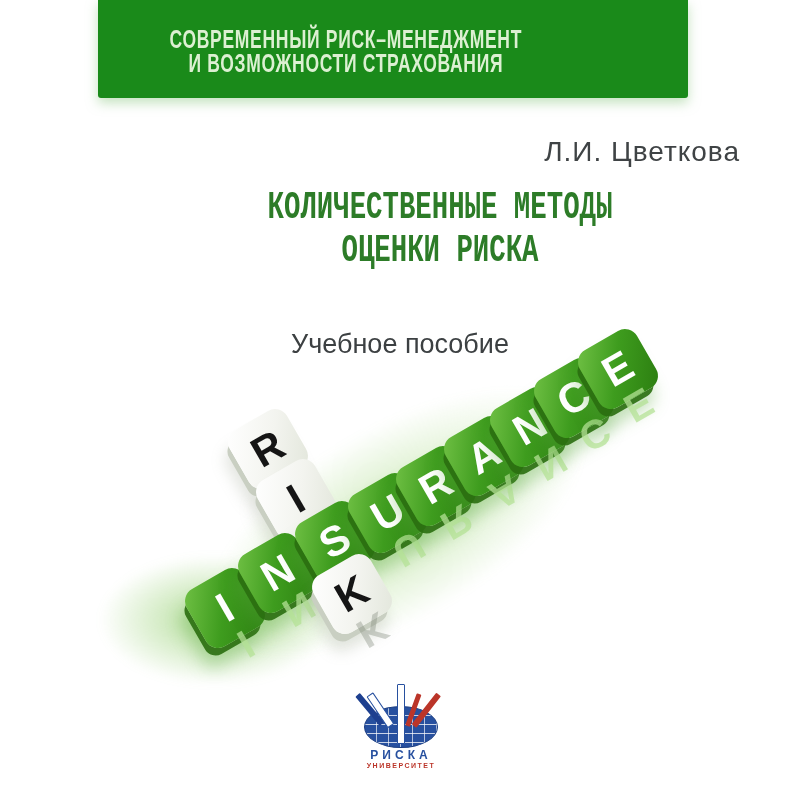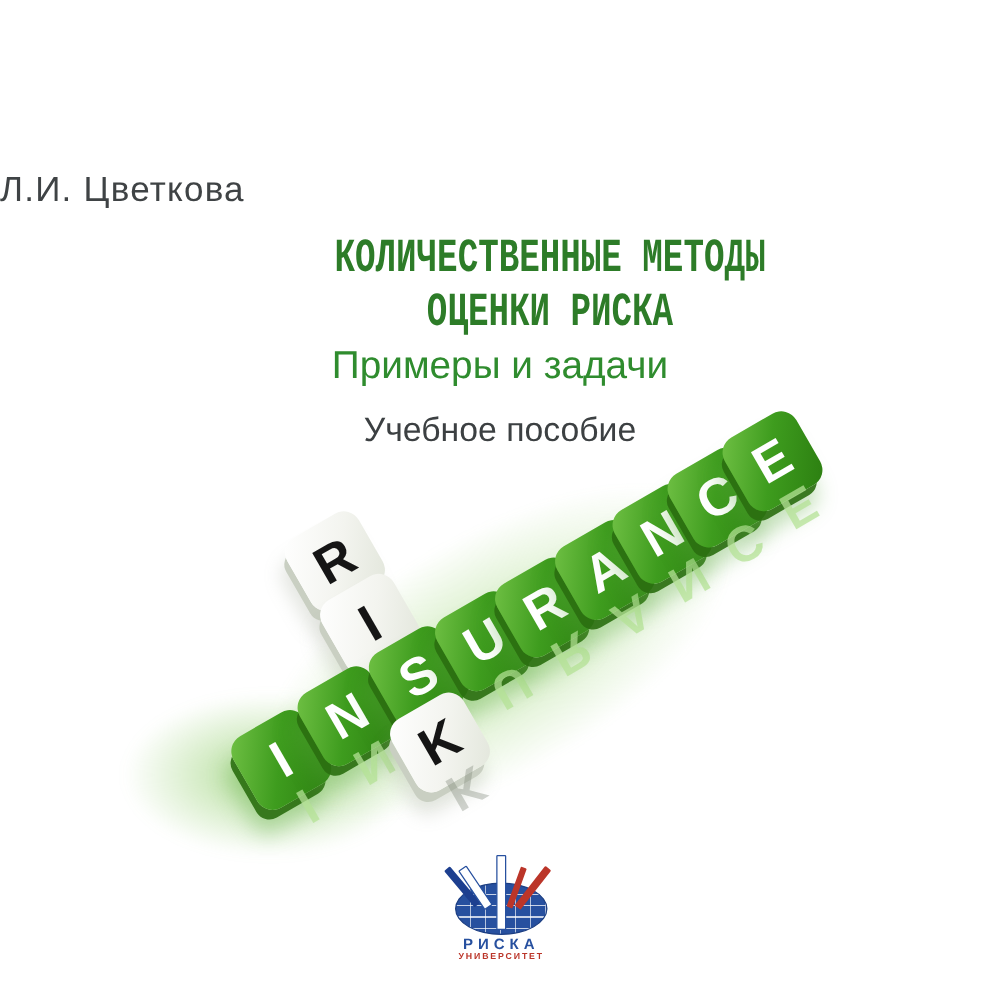--- a/index.html
+++ b/index.html
@@ -9,21 +9,21 @@
   
   .top-banner{position:absolute;left:98px;top:0;width:590px;height:98px;
     background:#1a8a1a;border-radius:0 0 3px 3px;
     box-shadow:0 5px 12px rgba(140,200,130,.5);
     display:flex;flex-direction:column;justify-content:center;align-items:center;
     padding-top:4px;padding-right:94px;box-sizing:border-box;}
   .banner-line{color:#dcf0d2;font-size:25px;line-height:24px;font-weight:bold;
     white-space:nowrap;transform:scaleX(0.70);transform-origin:50% 50%;letter-spacing:1px;}
 
   
-  .author{position:absolute;left:0;top:136px;width:740px;text-align:left;
+  .author{position:absolute;left:0;top:136px;width:740px;text-align:right;
     color:#3f4345;font-size:28px;letter-spacing:1px;}
   .title{position:absolute;left:0;top:186px;width:800px;text-align:center;
     color:#2d7c28;font-family:Liberation Mono, monospace;font-weight:bold;padding-left:40px;}
   .title-line{font-size:38px;line-height:43px;white-space:nowrap;
     transform:scaleX(0.72);transform-origin:50% 50%;}
   .subtitle{position:absolute;left:0;top:274px;width:800px;text-align:center;
     color:#2f8c2e;font-size:31px;}
   .edition{position:absolute;left:0;top:329px;width:800px;text-align:center;
     color:#3c4042;font-size:27px;}
 
@@ -71,29 +71,32 @@
   .logo-name{position:absolute;left:0;top:68px;width:100%;text-align:center;z-index:3;
     color:#27509f;font-weight:bold;font-size:12px;letter-spacing:4px;}
   .logo-sub{position:absolute;left:0;top:82px;width:100%;text-align:center;z-index:3;
     color:#bb3529;font-weight:bold;font-size:7px;letter-spacing:1.5px;}
 </style>
 </head>
 <body>
 
 <div class="page">
 
+  <div class="top-banner">
+    <div class="banner-line">СОВРЕМЕННЫЙ РИСК–МЕНЕДЖМЕНТ</div>
+    <div class="banner-line">И ВОЗМОЖНОСТИ СТРАХОВАНИЯ</div>
+  </div>
 
   <div class="author">Л.И. Цветкова</div>
 
   <div class="title">
     <div class="title-line">КОЛИЧЕСТВЕННЫЕ МЕТОДЫ</div>
     <div class="title-line">ОЦЕНКИ РИСКА</div>
   </div>
 
-  <div class="subtitle">Примеры и задачи</div>
 
   <div class="edition">Учебное пособие</div>
 
   <div class="dice-glow"></div>
   <div class="dice-glow2"></div>
 
   <div class="die w" style="left:235px;top:416px">
     <span class="face">R</span>
     <span class="refl">R</span>
   </div>

